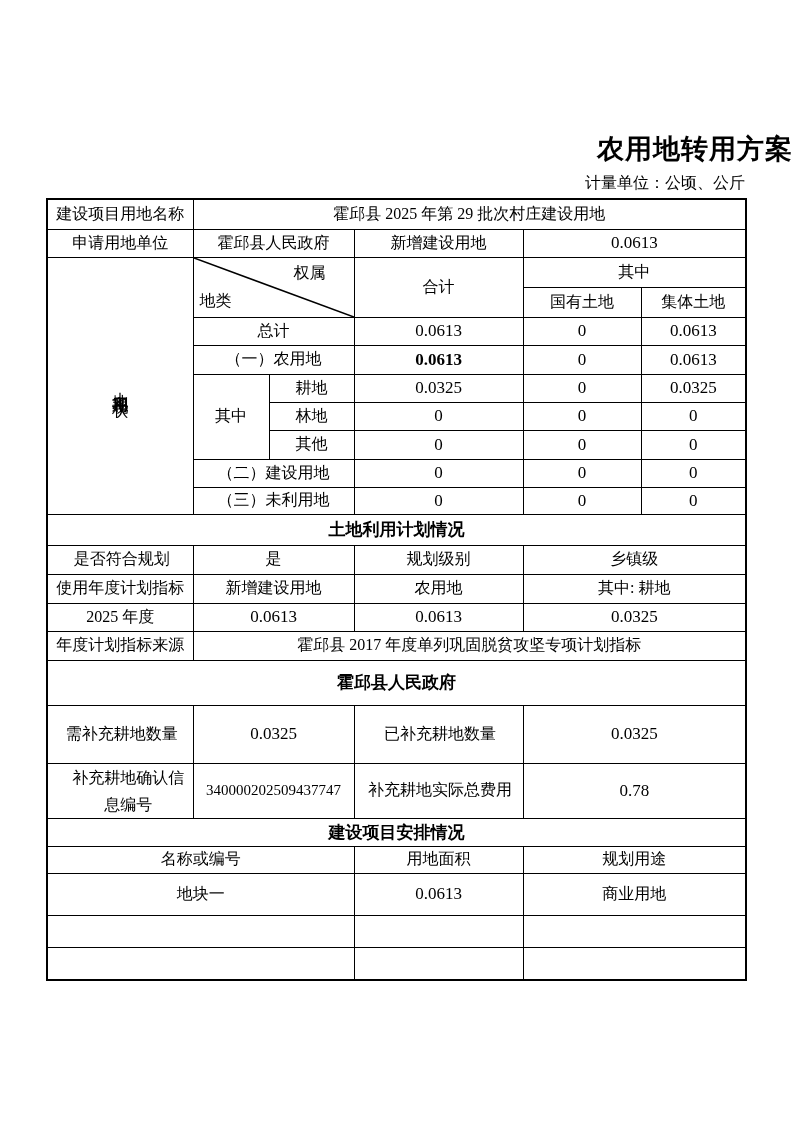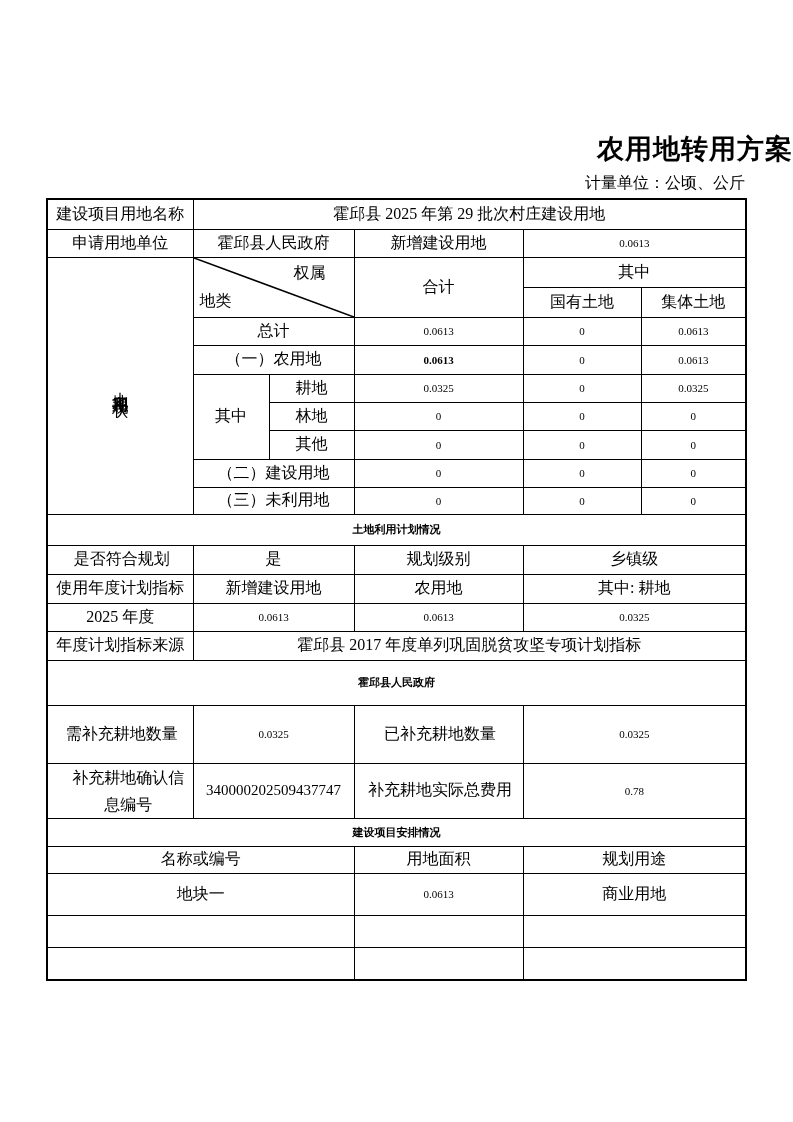--- a/index.html
+++ b/index.html
@@ -27,25 +27,25 @@
     border: 2px solid #000;
   }
   td {
     border: 1px solid #000;
     text-align: center; vertical-align: middle;
     font-size: 16px; padding: 0 4px;
     overflow: hidden;
   }
   td.sec {
     font-family: "Liberation Sans", "DejaVu Sans", sans-serif;
-    font-weight: bold; font-size: 11px;
+    font-weight: bold; font-size: 17px;
   }
   td.al { text-align: center; padding-left: 7px; }
   td.wrap2 { line-height: 1.7; padding-left: 20px; }
-  td.num { font-size: 11px; margin-left: 23px; }
+  td.num { font-size: 17px; margin-left: 23px; }
   td.bnum { font-weight: 600; }
   td.longnum { font-size: 15px; padding: 0 2px; }
   td.vert-cell { padding: 0; }
   .vert-text {
     display: inline-block;
     writing-mode: vertical-rl;
     text-orientation: upright;
     font-size: 16px; line-height: 1;
     letter-spacing: 2px;
   }

